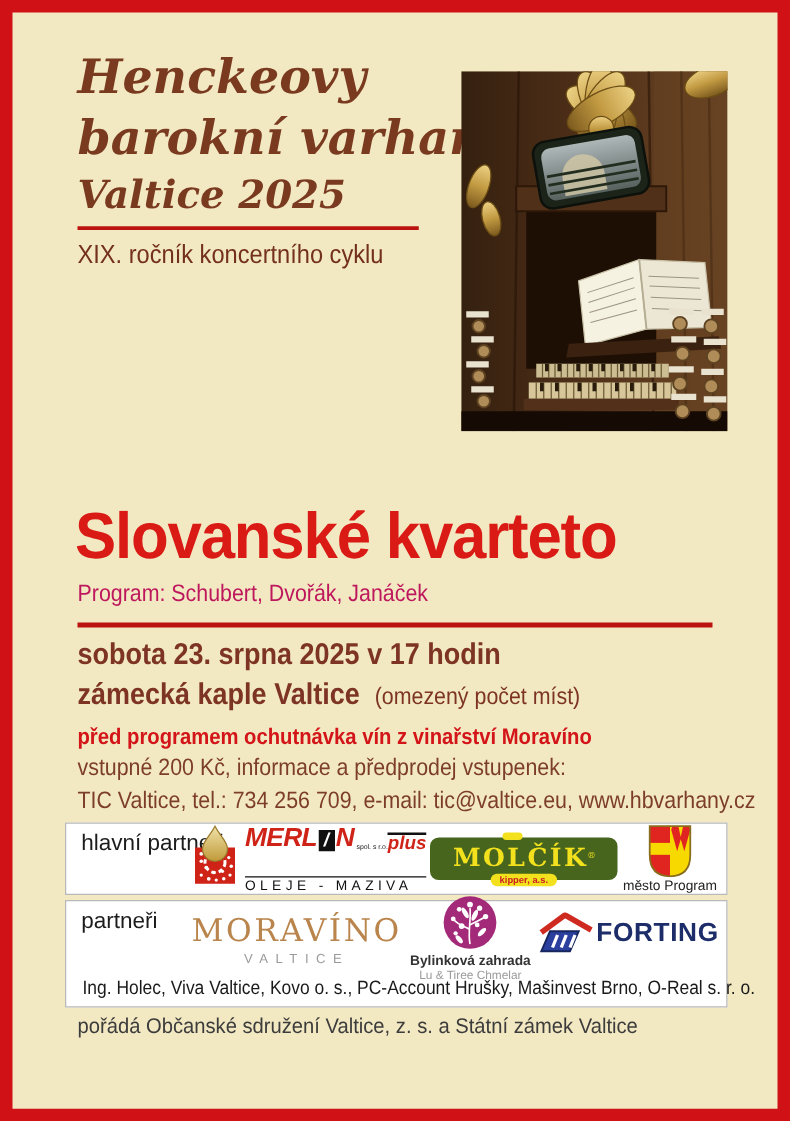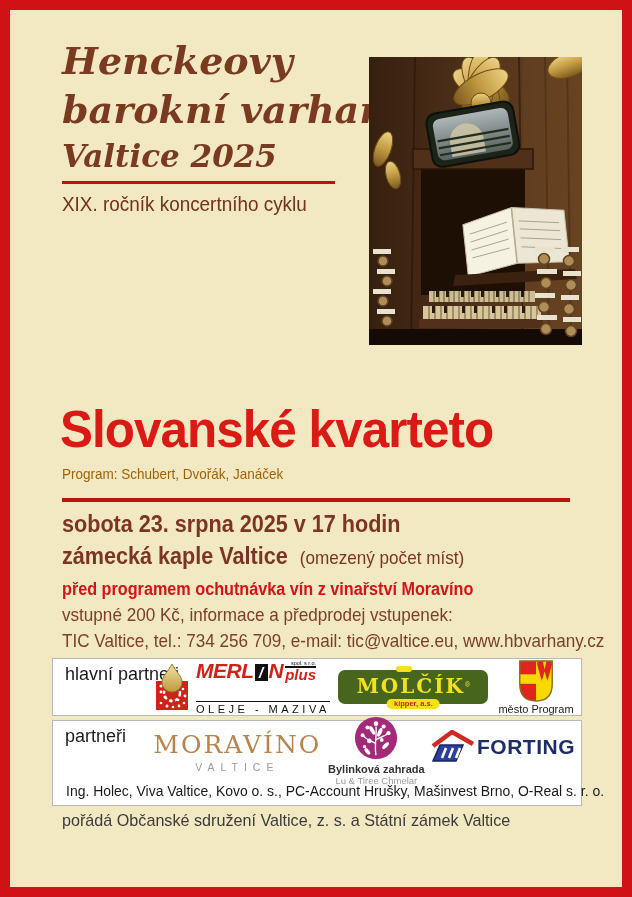--- a/index.html
+++ b/index.html
@@ -16,46 +16,46 @@
   .title{left:52px;top:26px;color:#7a3a20;font-family:"DejaVu Serif",serif;font-style:italic;font-weight:bold;line-height:49px;font-size:38px;letter-spacing:0;}
   .title .t3{font-size:31px;line-height:44px;}
   .rule1{left:52px;top:171px;width:273px;height:3px;background:#bb1410;}
   .subtitle{left:52px;top:182px;color:#73301d;font-size:21px;}
 
   
   .photo{left:359px;top:47px;width:213px;height:288px;}
 
   
   .event-title{left:50px;top:389px;color:#da1a15;font-weight:bold;font-size:52px;letter-spacing:-1px;white-space:nowrap;}
-  .program{left:52px;top:455px;color:#a16207;font-size:15px;}
+  .program{left:52px;top:455px;color:#be185d;font-size:19px;}
   .rule2{left:52px;top:488px;width:508px;height:4px;background:#bb1410;}
   .dt{left:52px;top:500px;color:#7d3425;font-weight:bold;font-size:24px;}
   .venue{left:52px;top:532px;color:#7d3425;font-size:24px;white-space:nowrap;}
   .venue b{font-weight:bold;}
   .venue .note{font-weight:normal;font-size:19px;}
   .wine{left:52px;top:569px;color:#d31418;font-weight:bold;font-size:18px;}
   .body1{left:52px;top:594px;color:#7d3e28;font-size:19px;}
   .body2{left:52px;top:620px;color:#7d3e28;font-size:19px;}
 
   
   .pbox{left:42px;background:#fff;border:1px solid #b9b9b9;box-sizing:border-box;}
   .pbox1{top:648px;width:530px;height:58px;}
   .pbox2{top:710px;width:530px;height:86px;}
   .plabel{position:absolute;top:5px;left:12px;font-size:18px;color:#1c1c1c;}
   .logorow{position:absolute;left:100px;right:6px;top:0;display:flex;align-items:center;}
   .pbox1 .logorow{height:56px;justify-content:space-between;}
   .pbox2 .logorow{height:60px;justify-content:center;}
 
   
-  .merlin{display:flex;align-items:center;gap:5px;}
+  .merlin{display:flex;gap:5px;}
   .merlin-txt{display:flex;flex-direction:column;}
   .merlin-top{display:flex;align-items:flex-end;line-height:1;}
   .mword{color:#cf2318;font-weight:bold;font-style:italic;font-size:21px;letter-spacing:-.5px;}
   .mslash{display:inline-block;background:#111;color:#fff;font-weight:bold;font-style:italic;width:13px;height:17px;font-size:15px;text-align:center;line-height:17px;margin:0 1px;}
-  .mplus-wrap{display:flex;flex-direction:column;margin-left:2px;}
+  .mplus-wrap{display:flex;flex-direction:row;margin-left:2px;}
   .mspol{font-size:5.5px;color:#111;line-height:5px;align-self:flex-end;}
   .mplus{color:#cf2318;font-style:italic;font-weight:bold;font-size:15px;line-height:13px;border-top:2px solid #111;}
   .moleje{font-size:11px;color:#111;letter-spacing:3.5px;border-top:1.5px solid #111;margin-top:20px;padding-top:1px;white-space:nowrap;}
 
   
   .molcik{position:relative;width:150px;height:34px;background:#47651d;border-radius:7px;text-align:center;}
   .molcik-name{color:#f4e11e;font-family:"DejaVu Serif",serif;font-weight:bold;font-size:20px;letter-spacing:2px;line-height:32px;white-space:nowrap;}
   .molcik-reg{color:#f4e11e;font-size:7px;vertical-align:super;}
   .molcik-pill{position:absolute;left:50%;bottom:-5px;transform:translateX(-50%);background:#f4e11e;border-radius:6px;padding:0 7px;font-size:7.5px;font-weight:bold;color:#c22;line-height:10px;white-space:nowrap;}
   .molcik-notch{position:absolute;top:-4px;left:58px;width:16px;height:6px;background:#f4e11e;border-radius:3px;}

